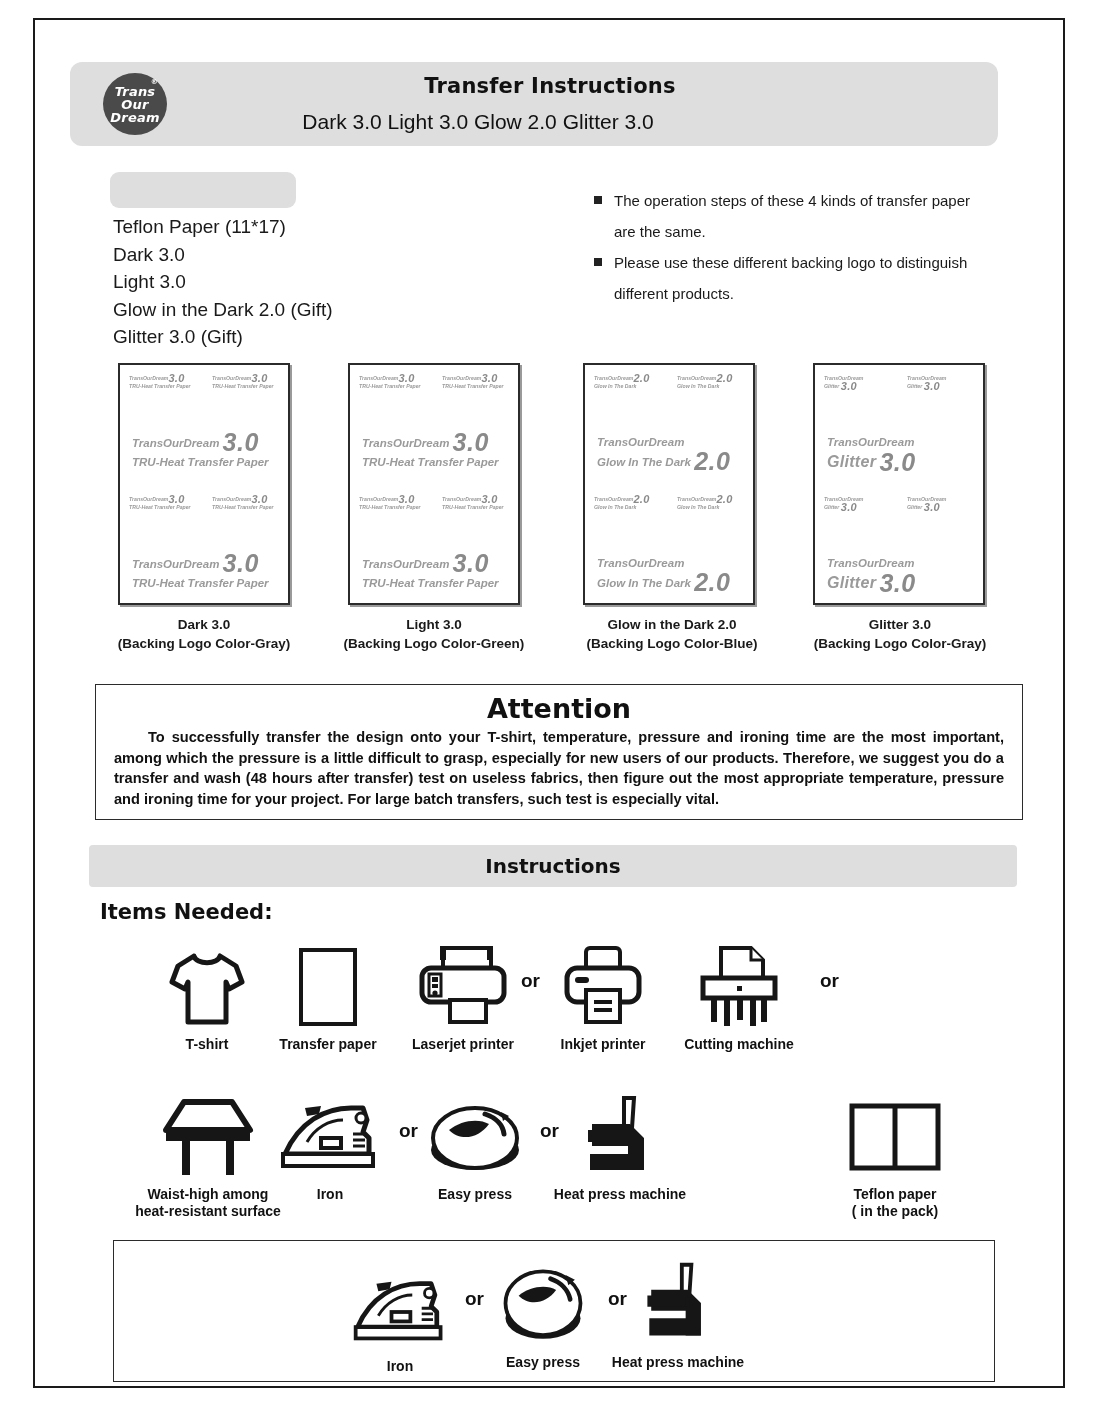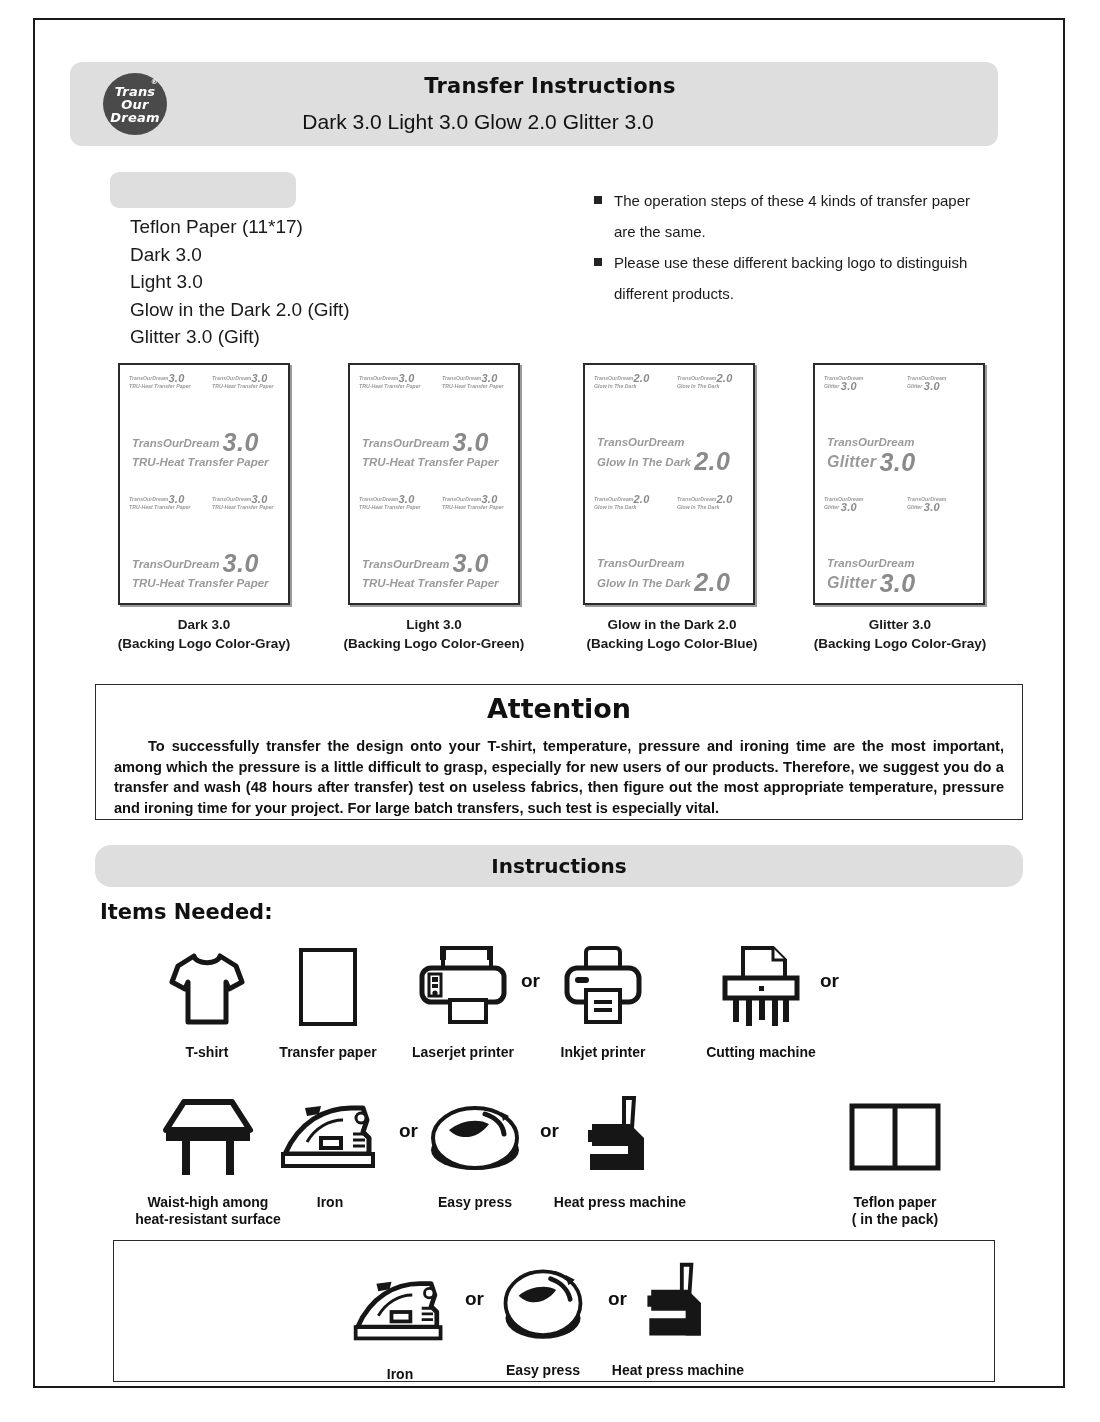--- a/index.html
+++ b/index.html
@@ -12,21 +12,21 @@
   .logo{position:absolute;left:103px;top:73px;width:64px;height:62px;border-radius:50%;background:#4a4a4a;color:#fff;
         display:flex;flex-direction:column;align-items:center;justify-content:center;line-height:1.0;}
   .logo span{font-style:italic;font-weight:bold;font-size:13px;font-family:"DejaVu Sans",sans-serif;letter-spacing:.2px;}
   .logo .reg{position:absolute;right:9px;top:6px;font-size:7px;font-style:normal;font-weight:bold;}
   .title{position:absolute;left:0;top:74px;width:1100px;text-align:center;font-size:21px;font-weight:bold;color:#111;
          font-family:"DejaVu Sans",sans-serif;letter-spacing:.2px;}
   .subtitle{position:absolute;left:0;top:110px;width:956px;text-align:center;font-size:21px;color:#111;}
 
   
   .gray-blank{position:absolute;left:110px;top:172px;width:186px;height:36px;background:#dedede;border-radius:9px;}
-  .need-list{position:absolute;left:130px;top:213px;font-size:19px;color:#1a1a1a;line-height:27.5px;}
+  .need-list{position:absolute;left:113px;top:213px;font-size:19px;color:#1a1a1a;line-height:27.5px;}
   .bullets{position:absolute;left:592px;top:185px;width:400px;font-size:15px;color:#1a1a1a;line-height:31px;}
   .bullets div{position:relative;padding-left:22px;}
   .bullets div::before{content:"";position:absolute;left:2px;top:11px;width:8px;height:8px;background:#222;}
 
   
   .cards{position:absolute;left:0;top:363px;width:1100px;}
   .card{position:absolute;top:0;width:172px;height:242px;border:2px solid #2b2b2b;background:#fff;box-sizing:border-box;
         box-shadow:2px 2px 0 #9a9a9a;}
   .card.c0{left:118px;} .card.c1{left:348px;} .card.c2{left:583px;} .card.c3{left:813px;}
   .cell{position:absolute;font-style:italic;font-weight:bold;color:#9a9a9a;font-family:"Liberation Sans",sans-serif;white-space:nowrap;}
@@ -40,31 +40,31 @@
   .bg{font-size:11.5px;line-height:19px;}
   .bg .num{font-size:25px;vertical-align:-4px;letter-spacing:.5px;}
   .bg.b1{left:12px;top:68px;} .bg.b2{left:12px;top:189px;}
   .glitterline{font-size:16px;letter-spacing:.3px;}
   .caption{position:absolute;top:252px;width:240px;text-align:center;font-size:13.5px;font-weight:bold;color:#1a1a1a;line-height:19px;}
   .caption.p0{left:84px;} .caption.p1{left:314px;} .caption.p2{left:552px;} .caption.p3{left:780px;}
 
   
   .attention{position:absolute;left:95px;top:684px;width:928px;height:136px;border:1.6px solid #2b2b2b;background:#fff;box-sizing:border-box;}
   .attention h2{margin:0;padding-top:8px;text-align:center;font-size:27px;font-weight:bold;color:#111;font-family:"DejaVu Sans",sans-serif;}
-  .attention p{margin:12px 18px 0 18px;font-size:14.6px;font-weight:bold;color:#111;line-height:20.5px;text-align:justify;text-indent:34px;}
-
-  
-  .instr-bar{position:absolute;left:95px;top:845px;width:928px;height:42px;background:#dedede;border-radius:16px;}
+  .attention p{margin:3px 18px 0 18px;font-size:14.6px;font-weight:bold;color:#111;line-height:20.5px;text-align:justify;text-indent:34px;}
+
+  
+  .instr-bar{position:absolute;left:89px;top:845px;width:928px;height:42px;background:#dedede;border-radius:4px;}
   .instr-bar span{display:block;text-align:center;line-height:42px;font-size:20px;font-weight:bold;color:#111;font-family:"DejaVu Sans",sans-serif;}
   .items-needed{position:absolute;left:100px;top:900px;font-size:21px;font-weight:bold;color:#111;font-family:"DejaVu Sans",sans-serif;}
 
   
   .icon-cell{position:absolute;text-align:center;}
   .icon-box{height:88px;display:flex;align-items:flex-end;justify-content:center;}
-  .icon-label{margin-top:16px;font-size:14px;font-weight:bold;color:#111;line-height:17px;white-space:pre-line;}
+  .icon-label{margin-top:8px;font-size:14px;font-weight:bold;color:#111;line-height:17px;white-space:pre-line;}
   .or{position:absolute;font-size:19px;font-weight:bold;color:#111;}
 
   .bottom-box{position:absolute;left:113px;top:1240px;width:882px;height:142px;border:1.4px solid #2b2b2b;background:#fff;box-sizing:border-box;}
 </style>
 </head>
 <body>
 
 <div class="page">
   <div class="page-border"></div>
 
@@ -273,21 +273,21 @@
         <rect x="5" y="24" width="72" height="34" rx="10" fill="#fff" stroke="#161616" stroke-width="5"></rect>
         <rect x="13" y="33" width="14" height="6" rx="3" fill="#161616"></rect>
         <rect x="24" y="46" width="34" height="32" fill="#fff" stroke="#161616" stroke-width="4"></rect>
         <rect x="32" y="56" width="18" height="4" fill="#161616"></rect>
           <rect x="32" y="64" width="18" height="4" fill="#161616"></rect>
       </svg>
     </div>
     <div class="icon-label">Inkjet printer</div>
   </div>
 
-  <div class="icon-cell" style="left:698px;top:940px;width:126px;text-align:center;">
+  <div class="icon-cell" style="left:676px;top:940px;width:126px;text-align:center;">
     <div class="icon-box">
       <svg width="84" height="84" viewBox="0 0 84 84">
         <path d="M24 4 L54 4 L66 16 L66 34 L24 34 Z" fill="#fff" stroke="#161616" stroke-width="4"></path>
         <path d="M54 4 L54 16 L66 16" fill="#fff" stroke="#161616" stroke-width="3"></path>
         <rect x="6" y="34" width="72" height="20" fill="#fff" stroke="#161616" stroke-width="5"></rect>
         <rect x="40" y="42" width="5" height="5" fill="#161616"></rect>
         <rect x="14" y="54" width="6" height="24" fill="#161616"></rect>
           <rect x="27" y="54" width="6" height="28" fill="#161616"></rect>
         <rect x="40" y="54" width="6" height="22" fill="#161616"></rect>
           <rect x="53" y="54" width="6" height="28" fill="#161616"></rect>

